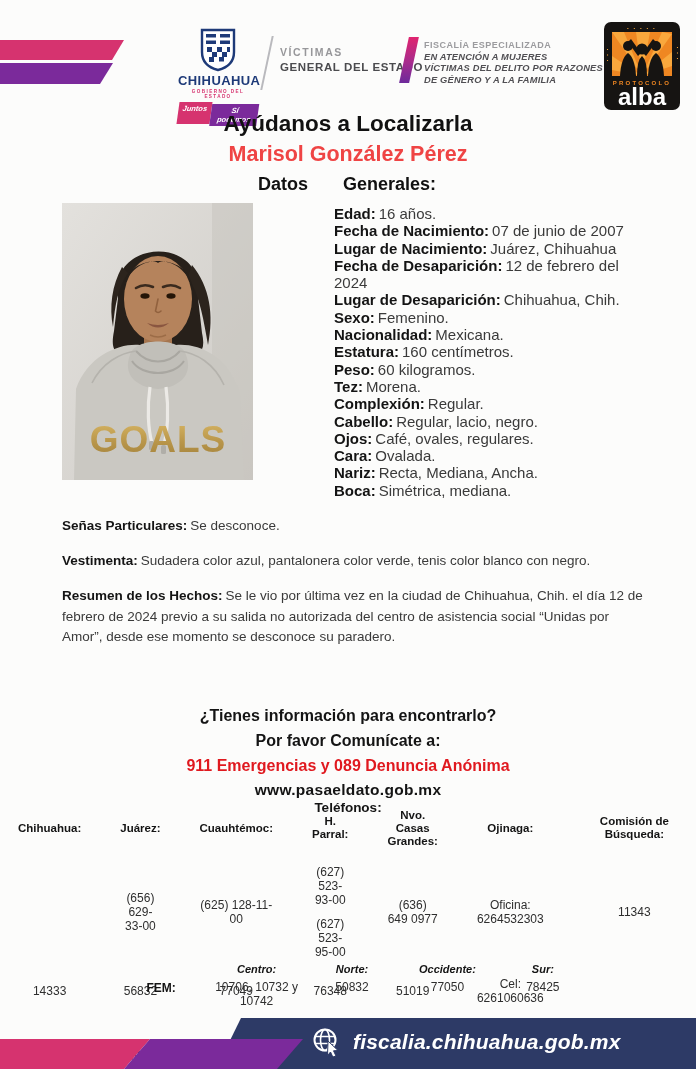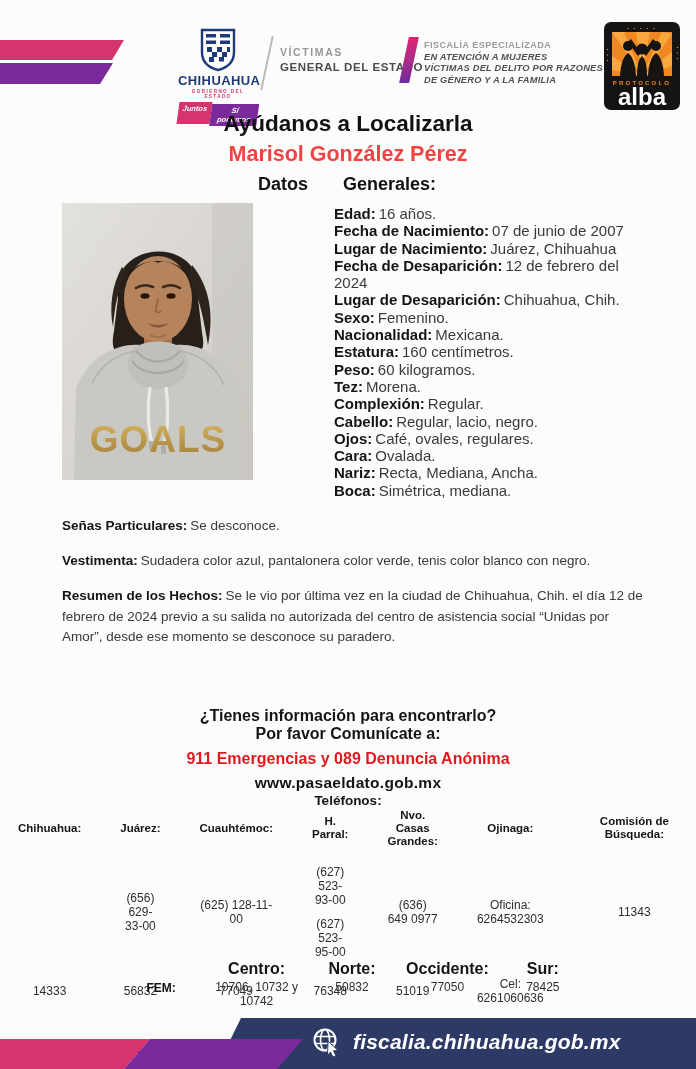--- a/index.html
+++ b/index.html
@@ -55,42 +55,42 @@
   
   .para{position:absolute;left:62px;width:585px;font-size:13.5px;line-height:20.5px;color:#3a3a3a;}
   .para b{color:#141414;margin-right:3px;}
   .para.senas{top:516px;}
   .para.vestimenta{top:551px;}
   .para.resumen{top:586px;}
 
   
   .contact{position:absolute;top:707px;left:0;width:100%;text-align:center;font-weight:800;color:#141414;}
   .contact .c1{font-size:16px;}
-  .contact .c2{font-size:16px;}
+  .contact .c2{font-size:16px;margin-top:7px;}
   .contact .c3{font-size:16px;margin-top:7px;color:#e0191f;}
   .contact .c4{font-size:15.5px;margin-top:6px;letter-spacing:.3px;}
   .contact .c5{font-size:13.5px;margin-top:1px;}
 
   
   .ptable{position:absolute;left:18px;top:810px;width:668px;display:grid;
     grid-template-columns:repeat(6,1fr);grid-template-rows:36px 54px 26px 26px 26px;gap:39px;}
   .ptable>div{display:flex;align-items:center;justify-content:center;text-align:center;}
   .ph{font-size:11.5px;font-weight:800;color:#141414;line-height:13px;}
   .pv{font-size:12px;color:#2e2e2e;}
   .stack{flex-direction:column;gap:10px;}
   .tight{flex-direction:column;gap:1px;line-height:13px;}
   .c1{grid-column:1}.c2{grid-column:2}.c3{grid-column:3}.c4{grid-column:4}
   .c5{grid-column:5}.c6{grid-column:6}.c7{grid-column:7}
   .hr{grid-row:1}.r1{grid-row:2}.r2{grid-row:3}.r3{grid-row:4}.r4{grid-row:5}
 
   
   .fem{position:absolute;left:18px;top:960px;width:668px;display:grid;
     grid-template-columns:repeat(7,1fr);grid-template-rows:17px 38px;}
   .fem>div{display:flex;align-items:center;justify-content:center;text-align:center;}
-  .fem .fh{font-size:16px;font-weight:800;color:#141414;}
+  .fem .fh{font-size:11px;font-weight:800;color:#141414;font-style:italic;}
   .fem .fv{font-size:12px;color:#2e2e2e;line-height:14px;align-items:flex-start;padding-top:3px;}
   .fem .flabel{grid-column:2;grid-row:1/3;font-size:12px;font-weight:800;color:#141414;}
 
   
   .f-navy{position:absolute;left:0;top:1018px;width:696px;height:51px;background:#2d3a66;
     clip-path:polygon(241px 0,696px 0,696px 51px,216px 51px);}
   .f-pink{position:absolute;left:0;top:1039px;width:160px;height:30px;background:#d6336f;
     clip-path:polygon(0 0,150px 0,124px 30px,0 30px);}
   .f-purple{position:absolute;left:0;top:1039px;width:310px;height:30px;background:#7b2a9b;
     clip-path:polygon(150px 0,303px 0,277px 30px,124px 30px);}

